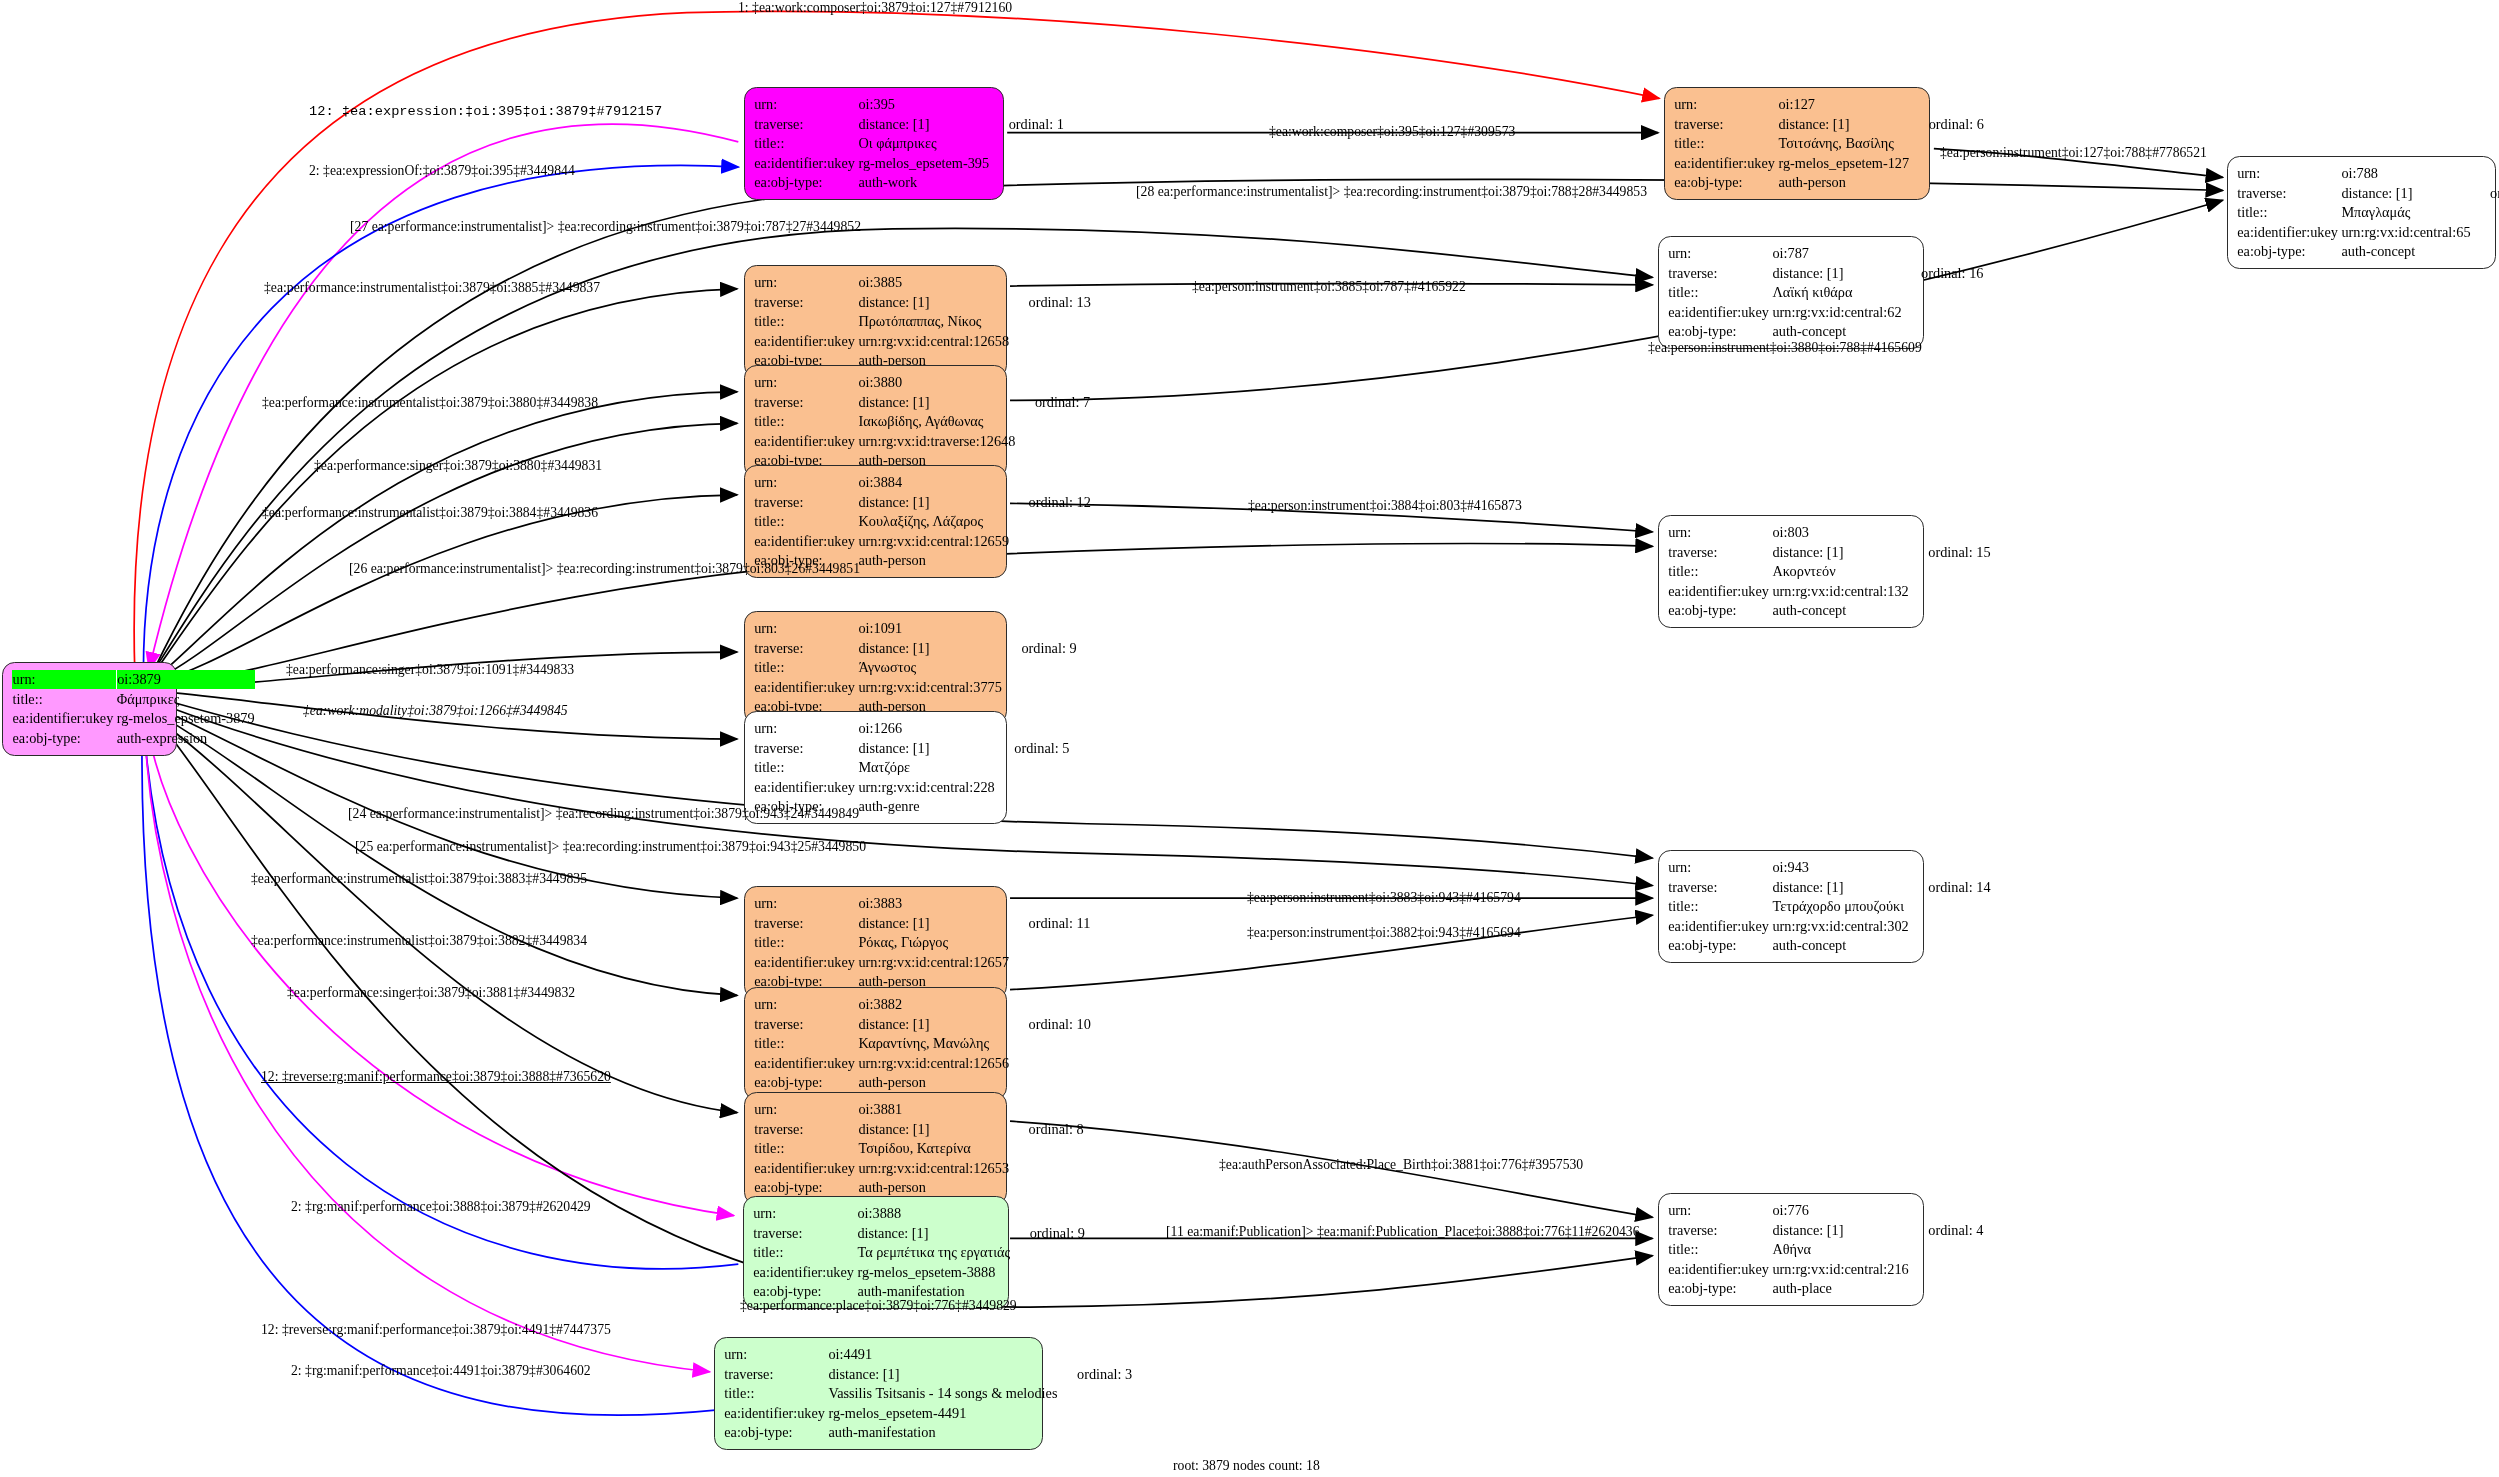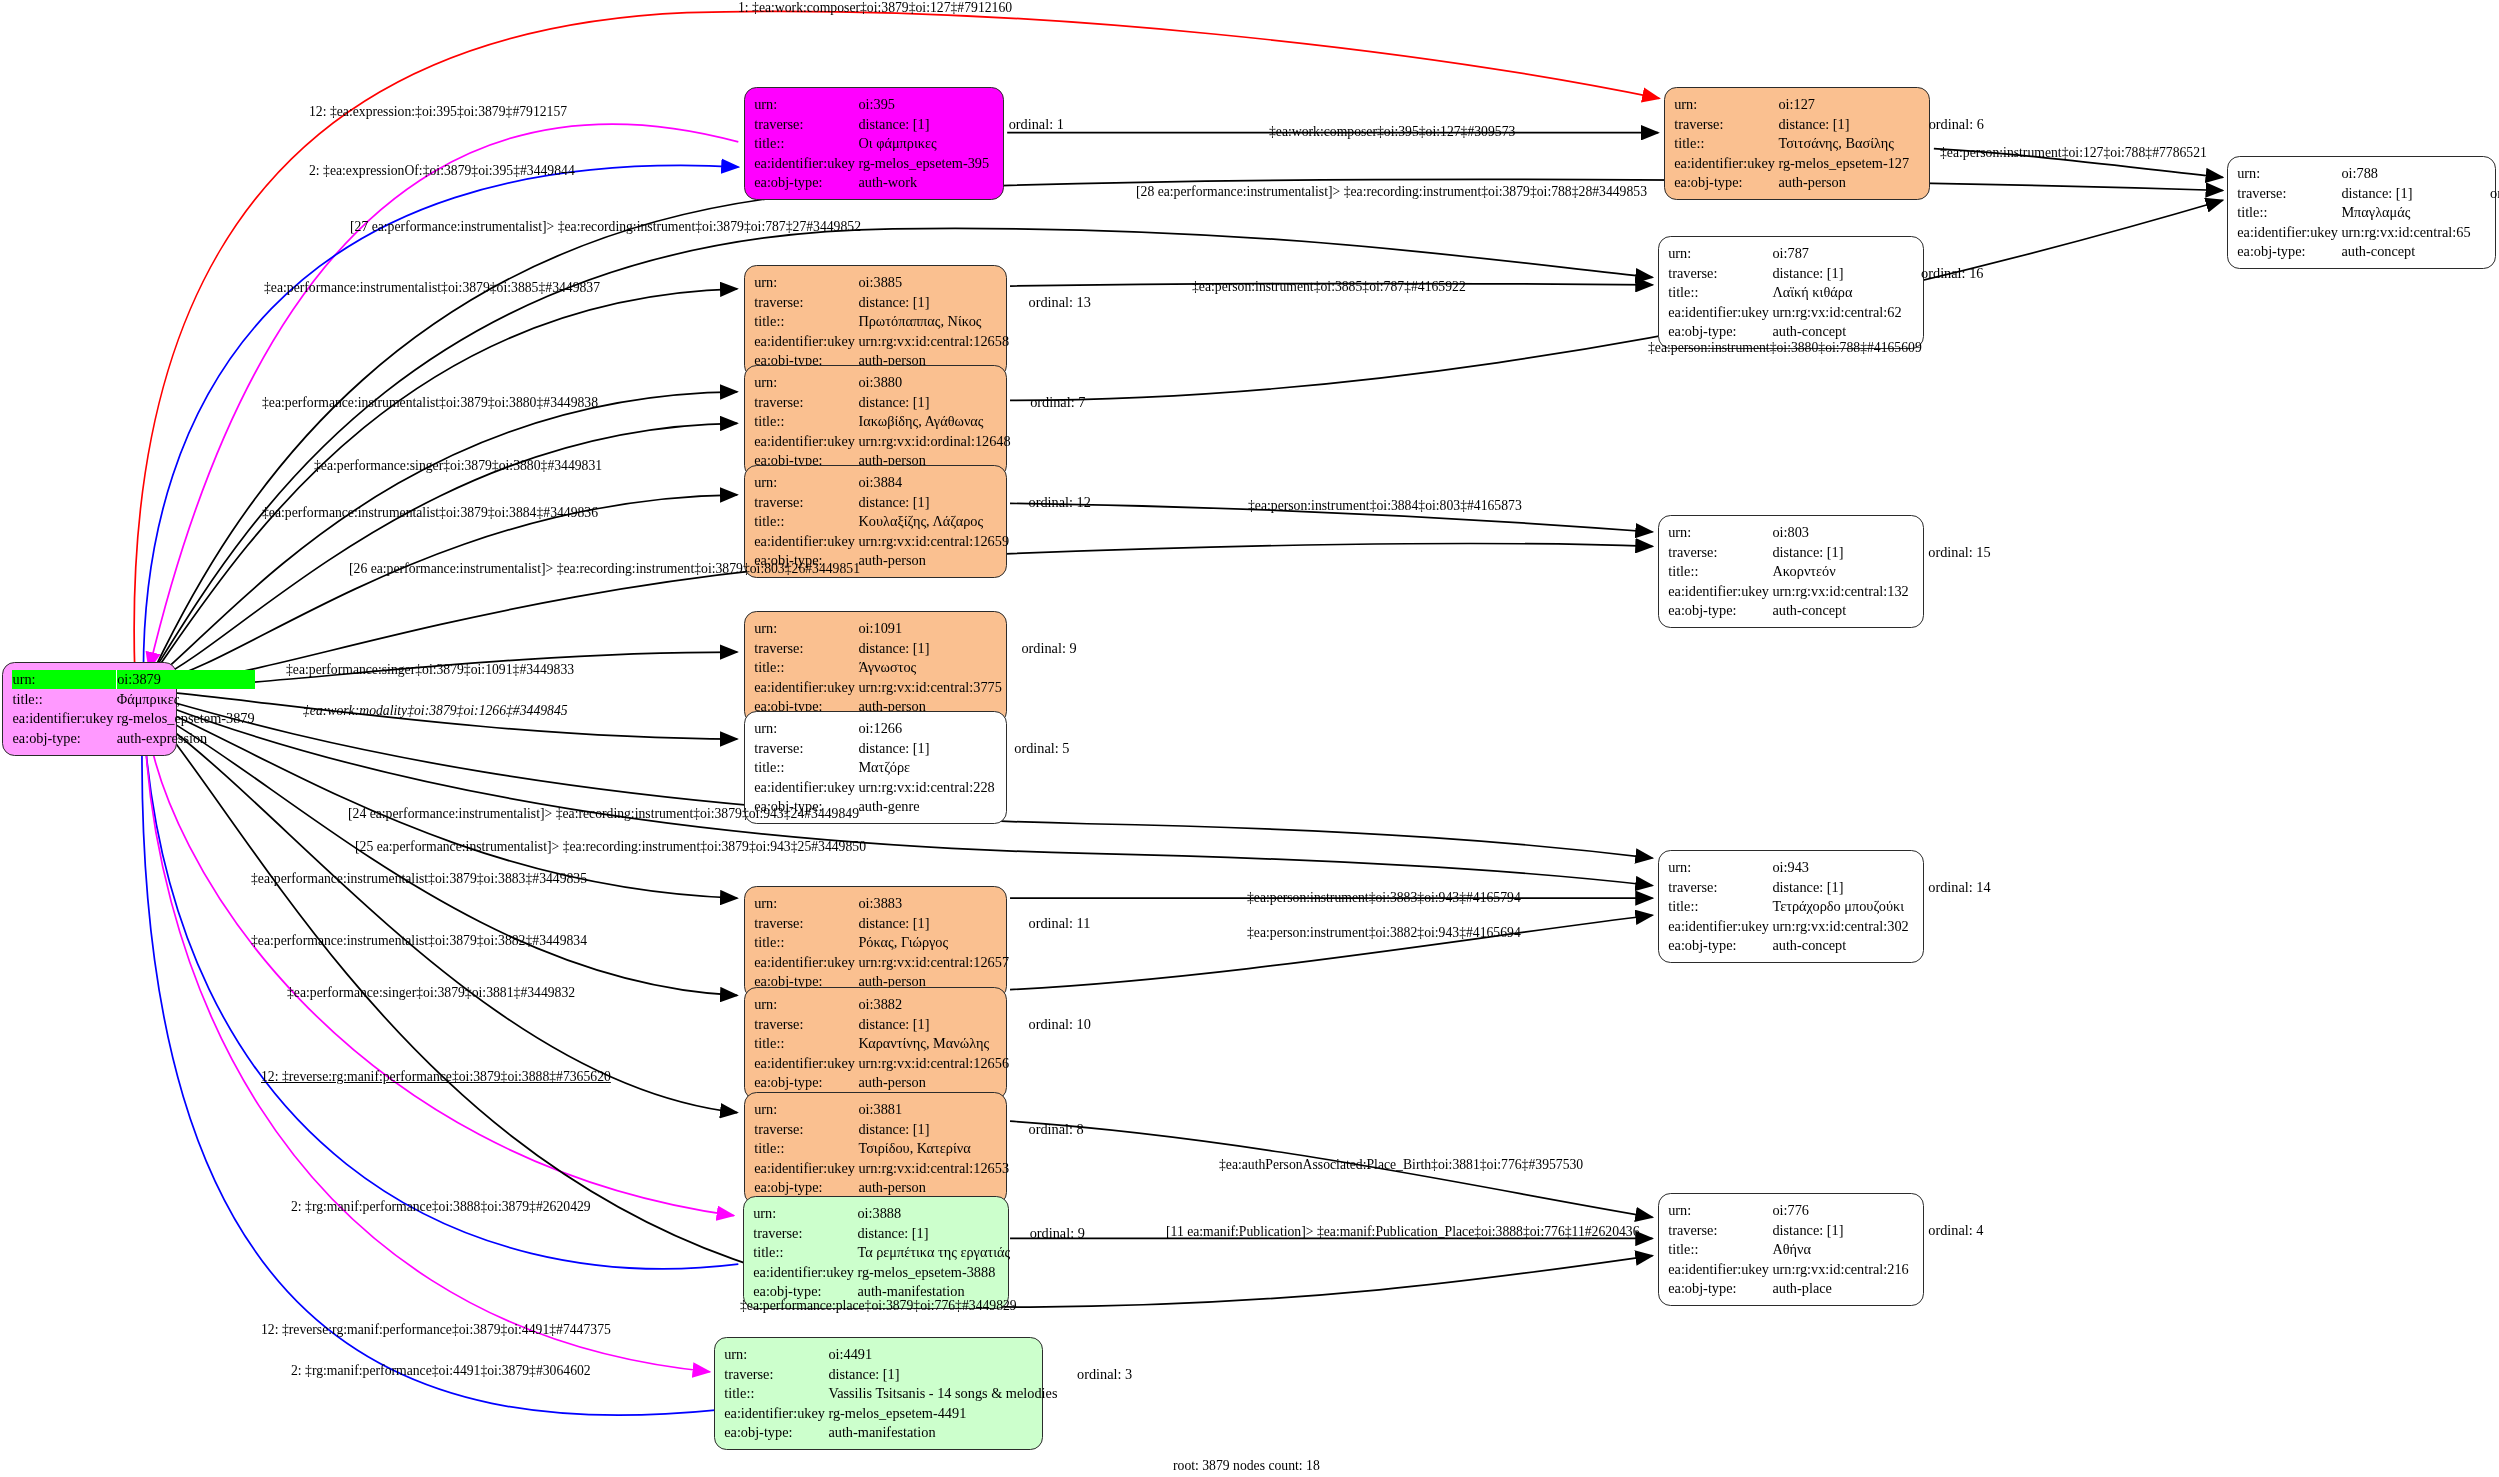--- a/index.html
+++ b/index.html
@@ -285,21 +285,21 @@
             <td class="k">traverse:</td>
             <td class="v">distance: [1]</td>
             <td class="v2">ordinal: 7</td>
           </tr>
       <tr>
             <td class="k">title::</td>
             <td class="v">Ιακωβίδης, Αγάθωνας</td>
           </tr>
       <tr>
             <td class="k">ea:identifier:ukey</td>
-            <td class="v">urn:rg:vx:id:ordinal:12648</td>
+            <td class="v">urn:rg:vx:id:traverse:12648</td>
           </tr>
       <tr>
             <td class="k">ea:obj-type:</td>
             <td class="v">auth-person</td>
           </tr>
     </tbody>
       </table>
   </div>
 
   <div class="node nodePerson" style="left:744px;top:465px;width:263px;">
@@ -604,21 +604,21 @@
           </tr>
       <tr>
             <td class="k">ea:obj-type:</td>
             <td class="v">auth-manifestation</td>
           </tr>
     </tbody>
       </table>
   </div>
 
   <div class="elabel" style="left:738px;top:0px;">1: ‡ea:work:composer‡oi:3879‡oi:127‡#7912160</div>
-  <div class="elabel" style="left:309px;top:104px;">12: ‡ea:expression:‡oi:395‡oi:3879‡#7912157</div>
+  <div class="elabel" style="left:309px;top:104px;font-family:Liberation Mono, monospace;">12: ‡ea:expression:‡oi:395‡oi:3879‡#7912157</div>
   <div class="elabel" style="left:309px;top:163px;">2: ‡ea:expressionOf:‡oi:3879‡oi:395‡#3449844</div>
   <div class="elabel" style="left:1269px;top:124px;">‡ea:work:composer‡oi:395‡oi:127‡#309573</div>
   <div class="elabel" style="left:1940px;top:145px;">‡ea:person:instrument‡oi:127‡oi:788‡#7786521</div>
   <div class="elabel" style="left:1136px;top:184px;">[28 ea:performance:instrumentalist]&gt; ‡ea:recording:instrument‡oi:3879‡oi:788‡28#3449853</div>
   <div class="elabel" style="left:350px;top:219px;">[27 ea:performance:instrumentalist]&gt; ‡ea:recording:instrument‡oi:3879‡oi:787‡27#3449852</div>
   <div class="elabel" style="left:264px;top:280px;">‡ea:performance:instrumentalist‡oi:3879‡oi:3885‡#3449837</div>
   <div class="elabel" style="left:1192px;top:279px;">‡ea:person:instrument‡oi:3885‡oi:787‡#4165922</div>
   <div class="elabel" style="left:1648px;top:340px;">‡ea:person:instrument‡oi:3880‡oi:788‡#4165609</div>
   <div class="elabel" style="left:262px;top:395px;">‡ea:performance:instrumentalist‡oi:3879‡oi:3880‡#3449838</div>
   <div class="elabel" style="left:314px;top:458px;">‡ea:performance:singer‡oi:3879‡oi:3880‡#3449831</div>

